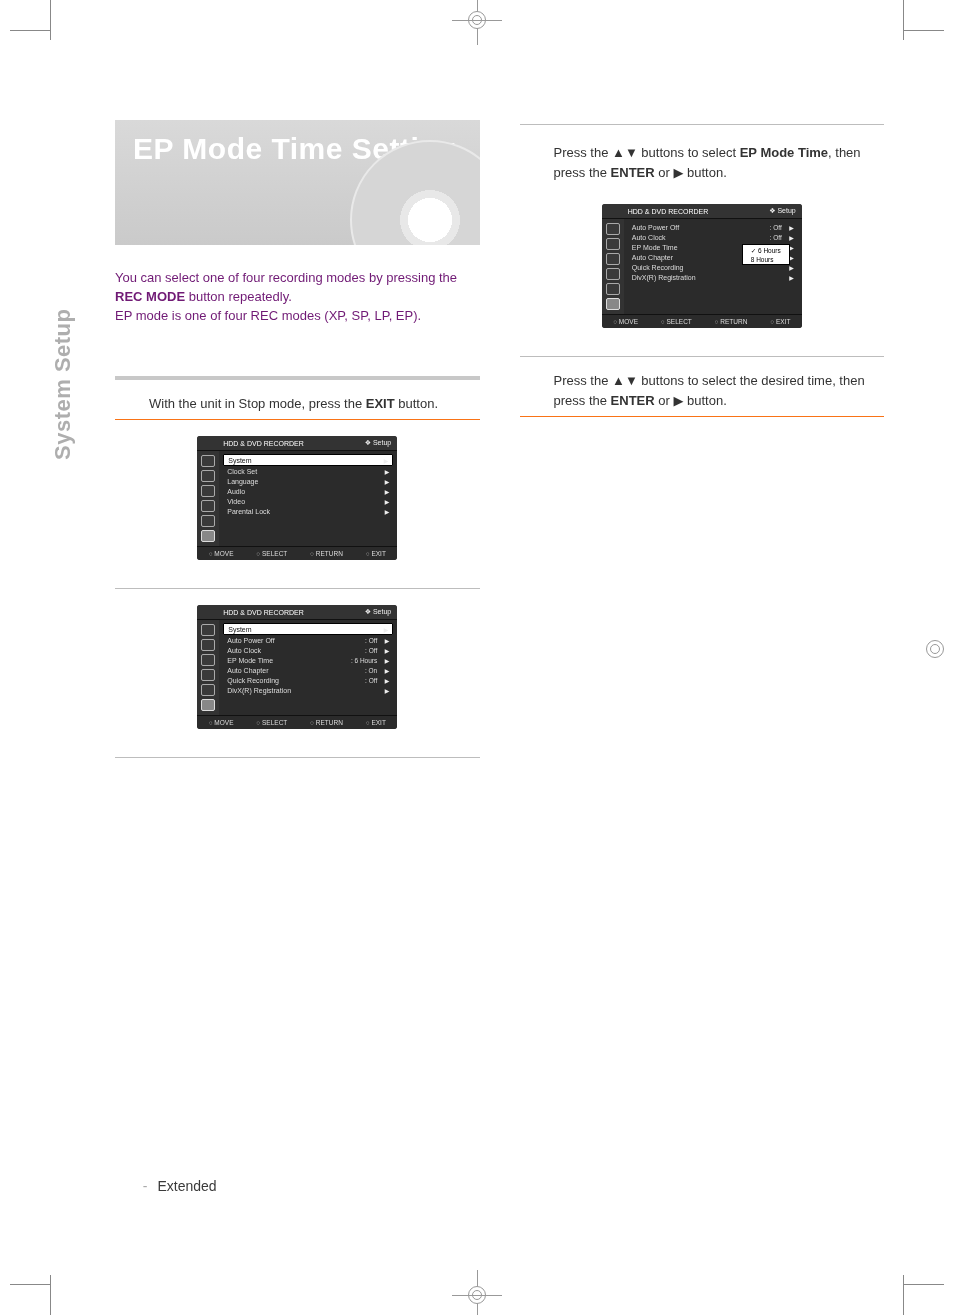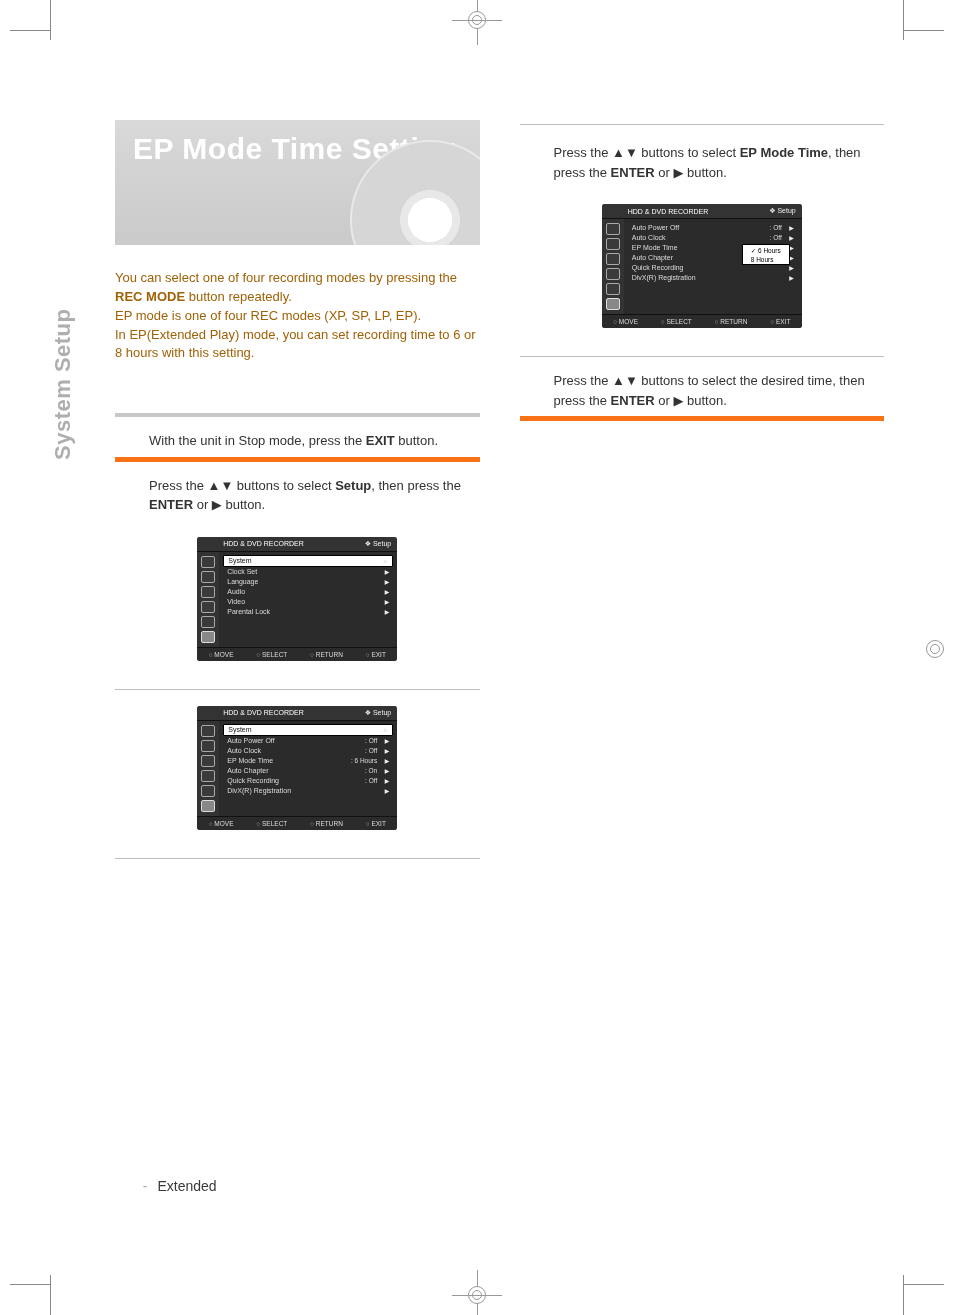--- a/index.html
+++ b/index.html
@@ -127,21 +127,21 @@
     bottom: -55px;
     width: 160px; height: 160px;
     border-radius: 50%;
     background: radial-gradient(circle at center, #fff 0 22px, #e8e8e8 22px 30px, #d6d6d6 30px 100%);
     border: 2px solid #e9e9e9;
   }
 
   .intro {
     font-size: 13px;
     line-height: 1.45;
-    color: #a16207;
+    color: #701a75;
     margin-bottom: 50px;
   }
   .intro .bold { font-weight: bold; }
 
   
   .col-left-divider {
     height: 4px;
     background: #c8c8c8;
     margin-bottom: 14px;
   }
@@ -149,21 +149,21 @@
     height: 1px;
     background: #bdbdbd;
     margin: 4px 0 18px 0;
   }
 
   .step {
     position: relative;
     padding-left: 34px;
     font-size: 13px;
     line-height: 1.5;
-    border-bottom: 5px solid #f97316;
+    border-bottom: 1px solid #f97316;
     padding-bottom: 6px;
     margin-bottom: 14px;
   }
   .step.no-line { border-bottom: none; }
   .step .num {
     position: absolute;
     left: 0;
     top: -6px;
     font-size: 26px;
     font-weight: bold;
@@ -322,34 +322,29 @@
     <div class="col">
 
       <div class="title-block">
         <h1>EP Mode Time Setting</h1>
         <div class="disc"></div>
       </div>
 
       <p class="intro">
         <span>You can select one of four recording modes by pressing the </span><span class="bold">REC MODE</span><span> button repeatedly.</span><br>
         <span>EP mode is one of four REC modes (XP, SP, LP, EP).</span><br>
-        <span>In EP(Extended Play) mode, you can set recording time to 6 or 8 hours with this setting.</span>
       </p>
 
       <div class="col-left-divider"></div>
 
       <div class="step">
         <span class="num">1</span>
         <span>With the unit in Stop mode, press the </span><span class="bold">EXIT</span><span> button.</span>
       </div>
 
-      <div class="step no-line">
-        <span class="num">2</span>
-        <span>Press the ▲▼ buttons to select </span><span class="bold">Setup</span><span>, then press the </span><span class="bold">ENTER</span><span> or ▶ button.</span>
-      </div>
 
       <div class="osd">
         <div class="osd-header">
           <span>HDD &amp; DVD RECORDER</span>
           <span class="crumb">❖ <span>Setup</span></span>
         </div>
         <div class="osd-body">
           <div class="osd-icons">
             <div class="ic"></div>
             <div class="ic"></div>

